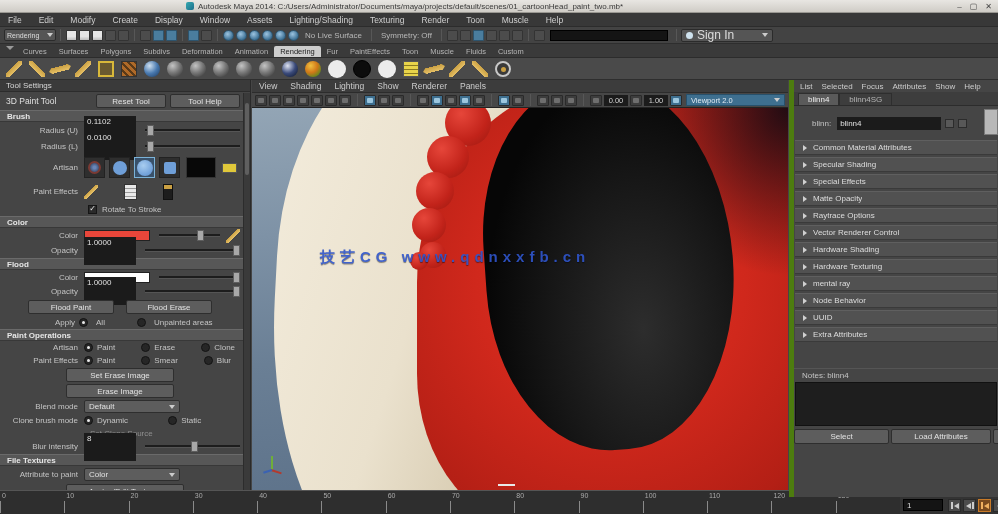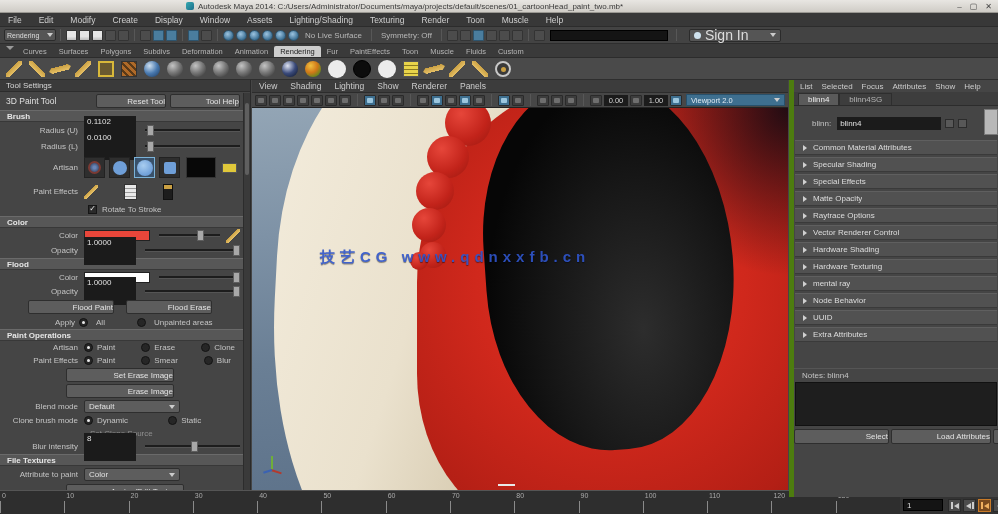--- a/index.html
+++ b/index.html
@@ -22,21 +22,21 @@
   .sep { width:1px; height:12px; background:#2a2a2a; border-right:1px solid #575757; margin:0 4px; }
   .msdrop { width:52px; height:12px; background:#555; border:1px solid #2b2b2b; border-radius:2px; display:flex; align-items:center; font-size:7px; color:#ddd; padding:0 2px; overflow:hidden; white-space:nowrap; }
   .caret { width:0; height:0; border-left:3px solid transparent; border-right:3px solid transparent; border-top:4px solid #ccc; margin-left:auto; flex:none; }
   .sic { width:11px; height:11px; margin:0 1px; background:#585858; border:1px solid #333; border-radius:1px; flex:none; }
   .sic.doc { background:linear-gradient(#e6e6e6 60%,#bdbdbd); }
   .sic.blue { background:#4a7d9e; border-color:#2d546e; }
   .sic.circ { border-radius:50%; background:radial-gradient(circle at 40% 35%, #9cc4e0, #3f7296 70%); border-color:#2d546e; }
   .sic.dim { background:#4c4c4c; }
   .sltxt { font-size:8px; color:#b8b8b8; margin:0 5px; white-space:nowrap; }
   .cmdfield { width:118px; height:11px; background:#141414; border:1px solid #000; margin:0 4px; }
-  .signin { width:92px; height:13px; background:#555; border:1px solid #2b2b2b; border-radius:2px; display:flex; align-items:center; gap:4px; font-size:14px; color:#ddd; padding:0 4px; margin-left:8px; }
+  .signin { width:92px; height:13px; background:#555; border:1px solid #2b2b2b; border-radius:2px; display:flex; align-items:center; gap:4px; font-size:12px; color:#ddd; padding:0 4px; margin-left:0; }
   .person { width:7px; height:7px; border-radius:50%; background:#cfe2ee; position:relative; }
   
   .shelftabs { position:absolute; left:0; top:44px; right:0; height:14px; background:#3a3a3a; display:flex; align-items:flex-end; padding-left:4px; border-bottom:1px solid #2c2c2c; }
   .stab { font-size:7.5px; color:#b5b5b5; padding:1px 6px; white-space:nowrap; }
   .stab.sel { background:#cdcdcd; color:#222; border-radius:2px 2px 0 0; }
   .tabarr { width:0; height:0; border:4px solid transparent; border-top-color:#999; margin:0 3px 3px 2px; }
   .shelficons { position:absolute; left:0; top:58px; right:0; height:22px; background:#4a4a4a; display:flex; align-items:center; padding-left:6px; gap:7px; border-bottom:1px solid #2e2e2e; }
   .shico { width:16px; height:16px; flex:none; position:relative; }
   .lgold { background:linear-gradient(135deg,transparent 38%,#caa043 38%,#e6c066 62%,transparent 62%); }
   .lgold.r2 { transform:rotate(90deg); }
@@ -55,21 +55,21 @@
   .brushc:after { content:""; position:absolute; left:4px; top:4px; width:5px; height:5px; background:#caa043; border-radius:50%; }
   
   .leftpanel { position:absolute; left:0; top:80px; width:251px; bottom:24px; background:#454545; overflow:hidden; border-right:1px solid #2a2a2a; }
   .viewport  { position:absolute; left:252px; top:80px; width:536px; bottom:24px; background:#3a3a3a; }
   .rightpanel{ position:absolute; left:789px; top:80px; right:0; bottom:17px; background:#454545; overflow:hidden; z-index:3; border-left:5px solid #4d7c0f; }
   .timeline  { position:absolute; left:0; bottom:0; right:0; height:24px; background:#333; z-index:1; }
   
   .ptitle { height:12px; background:#3a3a3a; color:#d8d8d8; font-size:8px; padding:1px 0 0 6px; border-bottom:1px solid #2c2c2c; }
   .toolrow { height:18px; display:flex; align-items:center; padding:2px 10px 2px 6px; gap:4px; }
   .toolname { font-size:8.5px; color:#e0e0e0; white-space:nowrap; overflow:hidden; max-width:88px; flex:1; }
-  .btn { background:#5d5d5d; color:#e2e2e2; font-size:8px; text-align:right; border:1px solid #2e2e2e; border-radius:2px; height:14px; line-height:13px; white-space:nowrap; overflow:hidden; cursor:default; }
+  .btn { background:#5d5d5d; color:#e2e2e2; font-size:8px; text-align:center; border:1px solid #2e2e2e; border-radius:2px; height:14px; line-height:13px; white-space:nowrap; overflow:hidden; cursor:default; }
   .sec { height:12px; background:#575757; color:#e6e6e6; font-size:8px; font-weight:bold; padding-left:7px; border-top:1px solid #6a6a6a; border-bottom:1px solid #383838; line-height:11px; }
   .row { display:flex; align-items:center; padding-right:10px; }
   .lbl { width:84px; font-size:8px; color:#c4c4c4; text-align:right; padding-right:6px; flex:none; white-space:nowrap; overflow:hidden; }
   .vbox { width:52px; height:28px; background:#1b1b1b; color:#e0e0e0; font-size:8px; line-height:12px; padding:0 3px; flex:none; }
   .sl { position:relative; height:3px; background:#1d1d1d; flex:1; margin-left:9px; border-bottom:1px solid #555; }
   .sl i { position:absolute; top:-4px; width:7px; height:11px; background:#a8a8a8; border:1px solid #5e5e5e; }
   .swatch { width:66px; height:11px; border:1px solid #222; flex:none; }
   .red { background:#e8463a; }
   .white { background:#ffffff; }
   .pencil { width:14px; height:14px; margin-left:6px; background:linear-gradient(135deg,transparent 40%,#caa043 40%,#e6c066 58%,transparent 58%); flex:none; }

